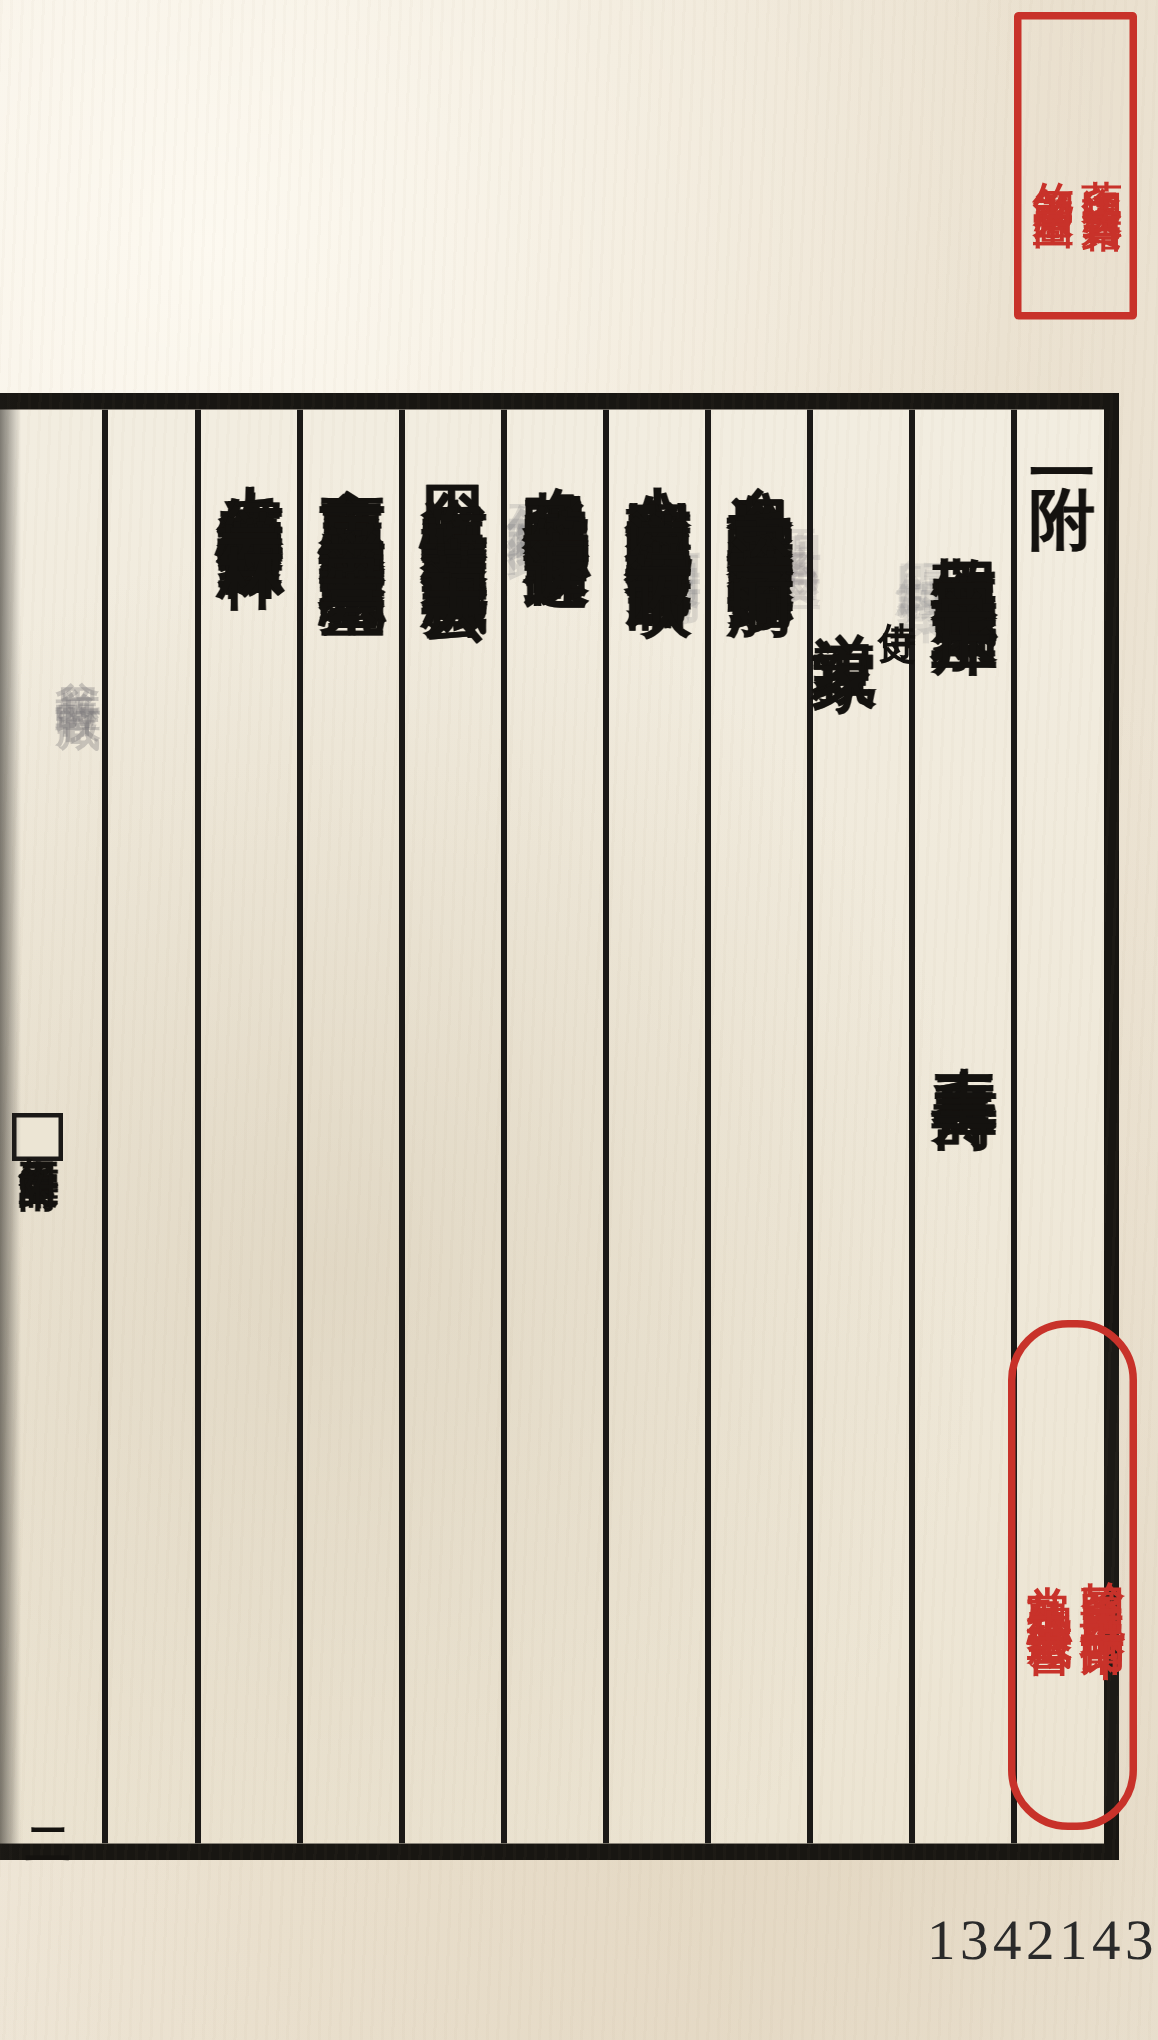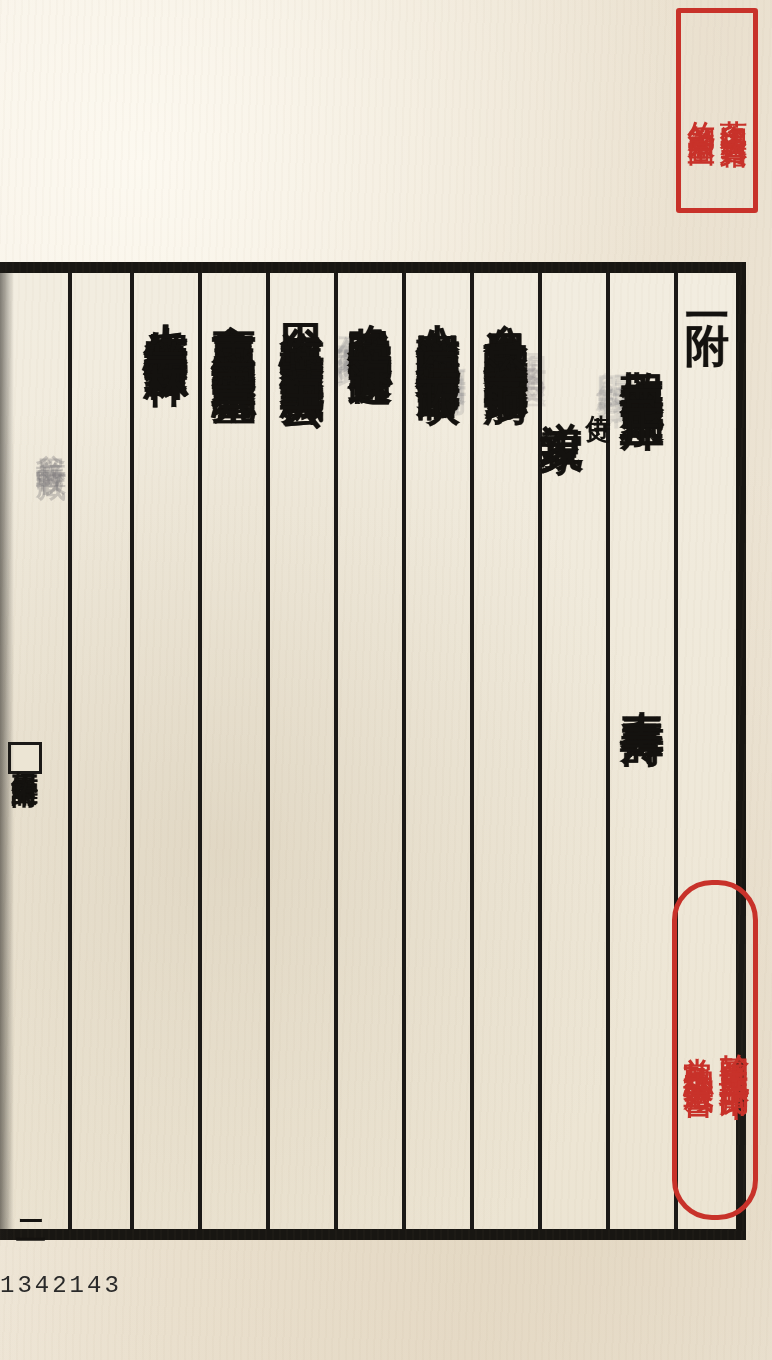--- a/index.html
+++ b/index.html
@@ -228,23 +228,23 @@
     letter-spacing: 5px;
     text-align: center;
   }
 
   
   #catalogNumber {
     position: absolute;
     left: 0;
     right: 0;
     top: 1272px;
-    text-align: left;
-    font-family: Liberation Mono, monospace;
-    font-size: 24px;
+    text-align: right;
+    font-family: Liberation Serif, serif;
+    font-size: 38px;
     letter-spacing: 3px;
     color: #2a2a2a;
     z-index: 7;
   }
 
   
   #edgeSmudge{
     position:absolute; left:0; top:262px; width:14px; height:978px;
     background: linear-gradient(90deg, rgba(30,28,24,0.55), rgba(30,28,24,0));
     z-index:4; pointer-events:none;

